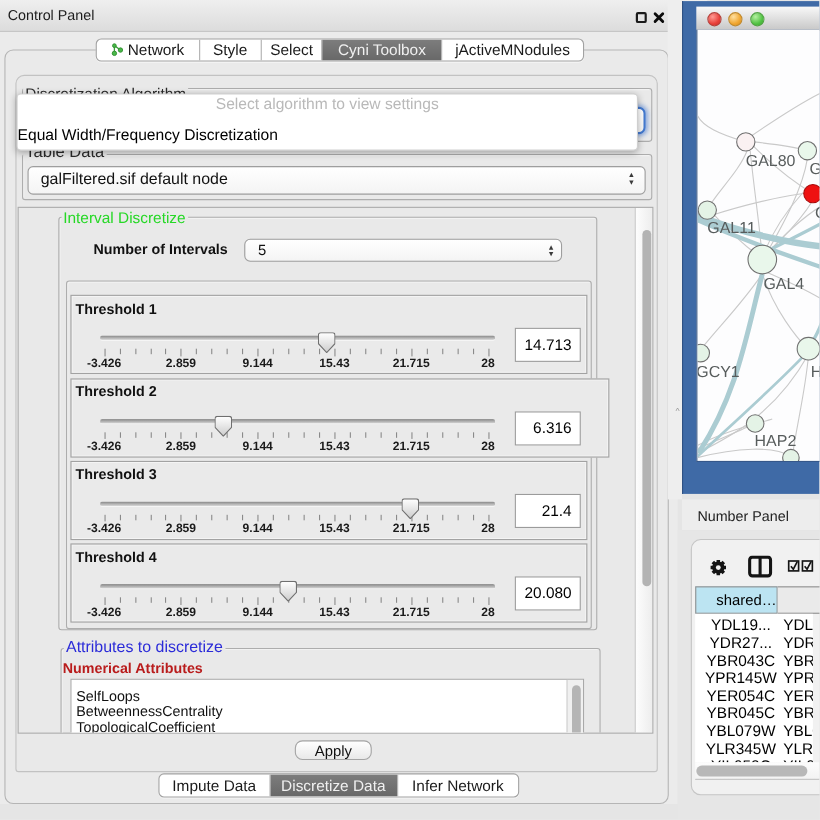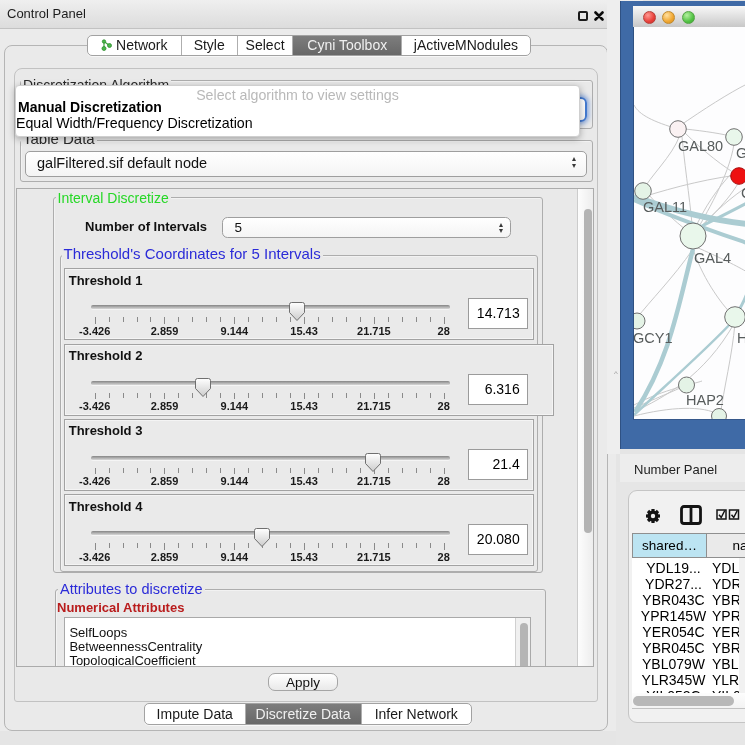--- a/index.html
+++ b/index.html
@@ -58,21 +58,21 @@
 #netwin{left:620px;top:1px;width:125px;height:448px;background:#3f6aa6;border-left:1px solid #2f5183;box-sizing:border-box;}
 #nettitle{left:12px;top:5px;width:113px;height:21px;background:linear-gradient(#f8f8f8,#c8c8c8);border-bottom:1px solid #8e8e8e;}
 .light{position:absolute;top:5px;width:11px;height:11px;border-radius:50%;}
 #canvas{left:12px;top:26px;width:113px;height:392px;background:#fdfdfe;overflow:hidden;border-bottom:1px solid #35578a;border-left:1px solid #2f5181;}
 #tpbar{left:620px;top:454px;width:125px;height:28px;background:#ededed;border-bottom:1px solid #dcdcdc;}
 #tpbar .t{position:absolute;left:14px;top:8px;font-size:13px;color:#222;}
 #belowtp{left:616px;top:482px;width:129px;height:263px;background:#e6e6e6;}
 #toolpanel{left:628px;top:490px;width:130px;height:231px;border:1px solid #c5c5c5;border-radius:9px;background:#f1f1f1;}
 
 #ntable{left:632px;top:558px;width:107px;height:135px;overflow:hidden;background:#fff;}
-.hcell{position:absolute;top:533px;height:25px;border:1px solid #8f8f8f;box-sizing:border-box;font-size:13.5px;color:#000;text-align:center;line-height:24px;}
+.hcell{position:absolute;top:533px;height:25px;border:1px solid #8f8f8f;box-sizing:border-box;font-size:13.5px;color:#000;text-align:right;line-height:24px;}
 .trow{position:absolute;font-size:14px;color:#000;height:16.1px;line-height:16.1px;}
 #hsbtrack{left:632px;top:693px;width:113px;height:14.5px;background:linear-gradient(#fdfdfd,#f3f3f3);border-bottom:1px solid #c2c2c2;}
 #hsbthumb{left:633px;top:695.5px;width:101px;height:10.5px;border-radius:5px;background:#b8b8b8;}
 </style>
 </head>
 <body>
 <div class="abs" id="ctrlwin">
   <div class="abs" id="ctitle">
       <div class="t">Control Panel</div>
     </div>
@@ -119,21 +119,20 @@
     <div class="glabel" style="left:38.5px;top:2.5px;color:#26d826;font-size:14px;">Interval Discretize</div>
     <div style="position:absolute;left:68px;top:30px;font-size:13px;font-weight:bold;color:#111;">Number of Intervals</div>
     <div class="combo" style="left:204.5px;top:28.5px;width:287px;height:18.5px;border-radius:5.5px;">
         <span style="position:absolute;left:12px;top:1.5px;font-size:13.5px;">5</span>
       </div>
     <div class="arrows" style="left:482px;top:34px;">
         <div class="up"></div>
         <div class="dn"></div>
       </div>
     <div class="group" style="left:42.5px;top:66px;width:476px;height:315px;"></div>
-    <div class="glabel" style="left:44.5px;top:58px;color:#2b2bd8;font-size:15px;">Threshold's Coordinates for 5 Intervals</div>
 
     <div class="tpanel" style="top:79.9px;">
       <div class="tlab">Threshold 1</div>
       <div class="track"></div>
       <div class="ticks" id="ticks1">
           <div class="tick" style="left:30.0px;top:0;height:6.5px"></div>
           <div class="tick" style="left:44.0px;top:0;height:5px"></div>
           <div class="tick" style="left:57.9px;top:0;height:5px"></div>
           <div class="tick" style="left:71.9px;top:0;height:5px"></div>
           <div class="tick" style="left:85.8px;top:0;height:5px"></div>
@@ -319,21 +318,20 @@
   </div>
   <div class="abs" id="applybtn">Apply</div>
   <div class="abs seg" id="bottabs">
     <div class="s" style="width:99.5px">Impute Data</div>
     <div class="s sel" style="width:115px">Discretize Data</div>
     <div class="s" style="width:109.5px">Infer Network</div>
   </div>
 
   <div class="abs" id="popup">
     <div class="prompt">Select algorithm to view settings</div>
-    <div class="it1">Manual Discretization</div>
     <div class="it2">Equal Width/Frequency Discretization</div>
   </div>
 </div>
 
 <div class="abs" style="left:607px;top:0;width:13px;height:454px;background:#eeeeee;"></div>
 <div class="abs" style="left:614px;top:368.5px;width:7px;height:8px;color:#999;font-size:8px;">^</div>
 <div class="abs" id="netwin">
   <div class="abs" id="nettitle">
     <div class="light" style="left:9.8px;background:radial-gradient(circle at 35% 30%,#ff9a93,#e8403a 60%,#c52f2b);border:0.5px solid #b5403a;"></div>
     <div class="light" style="left:29.3px;background:radial-gradient(circle at 35% 30%,#ffe0a0,#f0a630 60%,#d18a22);border:0.5px solid #c08a2e;"></div>

